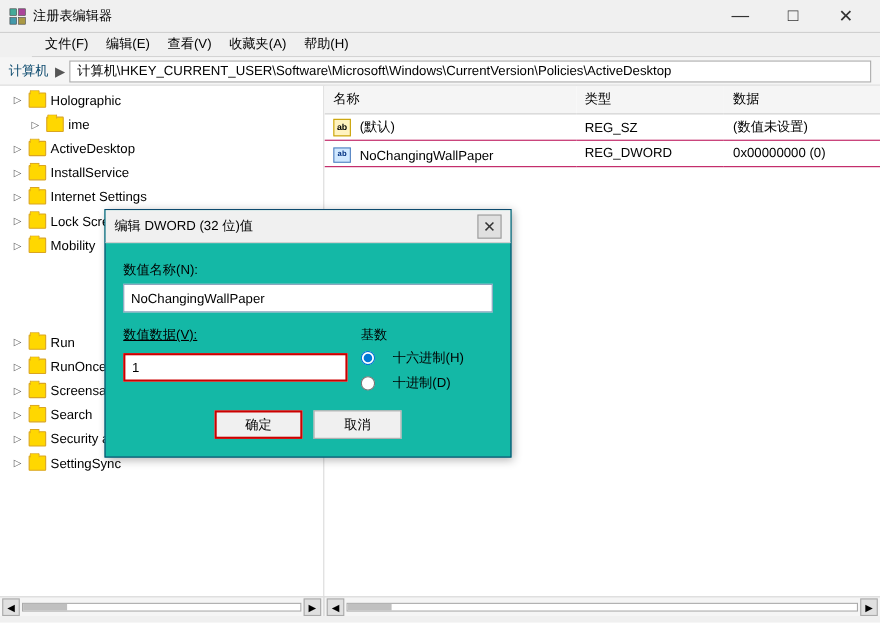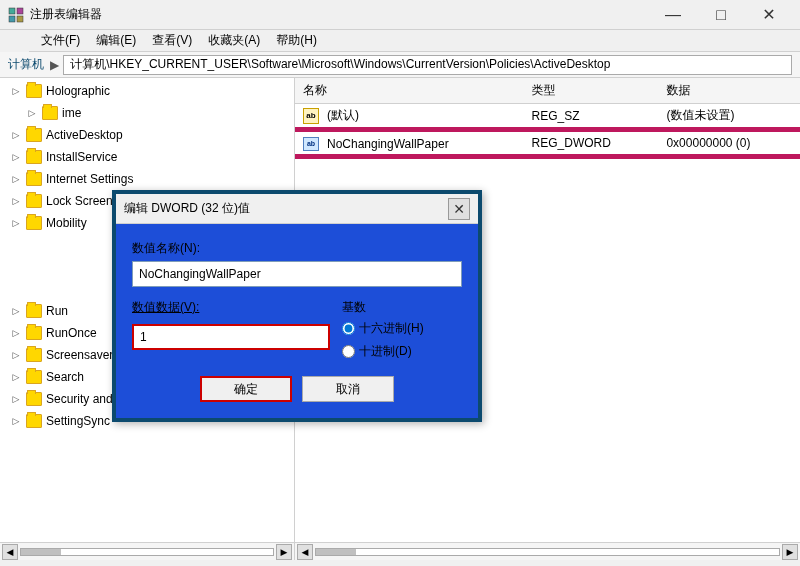--- a/index.html
+++ b/index.html
@@ -171,21 +171,21 @@
       background: #f5f5f5;
       border-bottom: 1px solid #d0d0d0;
       font-size: 12px;
       font-weight: normal;
       color: #000;
     }
     .right-table td {
       padding: 3px 8px;
       font-size: 12px;
       color: #000;
-      border-bottom: 5px solid #be185d;
+      border-bottom: 1px solid #be185d;
       vertical-align: middle;
     }
     .reg-icon {
       width: 16px;
       height: 16px;
       display: inline-flex;
       align-items: center;
       justify-content: center;
       margin-right: 4px;
     }
@@ -199,24 +199,24 @@
 
     
     .dialog-overlay {
       position: absolute;
       top: 0; left: 0; right: 0; bottom: 0;
       z-index: 100;
     }
     .dialog {
       position: absolute;
       top: 190px;
-      left: 112px;
+      left: 95px;
       width: 370px;
-      background: #1d4ed8;
-      border: 4px solid #0c4a6e;
+      background: #14b8a6;
+      border: 1px solid #0c4a6e;
       box-shadow: 2px 2px 8px rgba(0,0,0,0.3);
     }
     .dialog-title {
       background: #f0f0f0;
       height: 30px;
       display: flex;
       align-items: center;
       padding: 0 8px;
       border-bottom: 1px solid #d0d0d0;
       font-size: 12px;
@@ -277,35 +277,35 @@
     }
     .radio-group {
       display: flex;
       flex-direction: column;
       gap: 6px;
       margin-top: 4px;
     }
     .radio-item {
       display: flex;
       align-items: center;
-      gap: 4px;
+      gap: 16px;
       font-size: 12px;
       cursor: pointer;
     }
     .radio-input {
       accent-color: #0078d4;
     }
     .dialog-buttons {
       display: flex;
       justify-content: center;
       gap: 10px;
       margin-top: 16px;
     }
     .dialog-btn {
-      width: 92px;
+      width: 80px;
       height: 26px;
       border: 2px solid #cc0000;
       background: #f0f0f0;
       font-size: 12px;
       cursor: pointer;
       font-family: inherit;
     }
     .dialog-btn.cancel-btn {
       border: 1px solid #aaa;
     }

